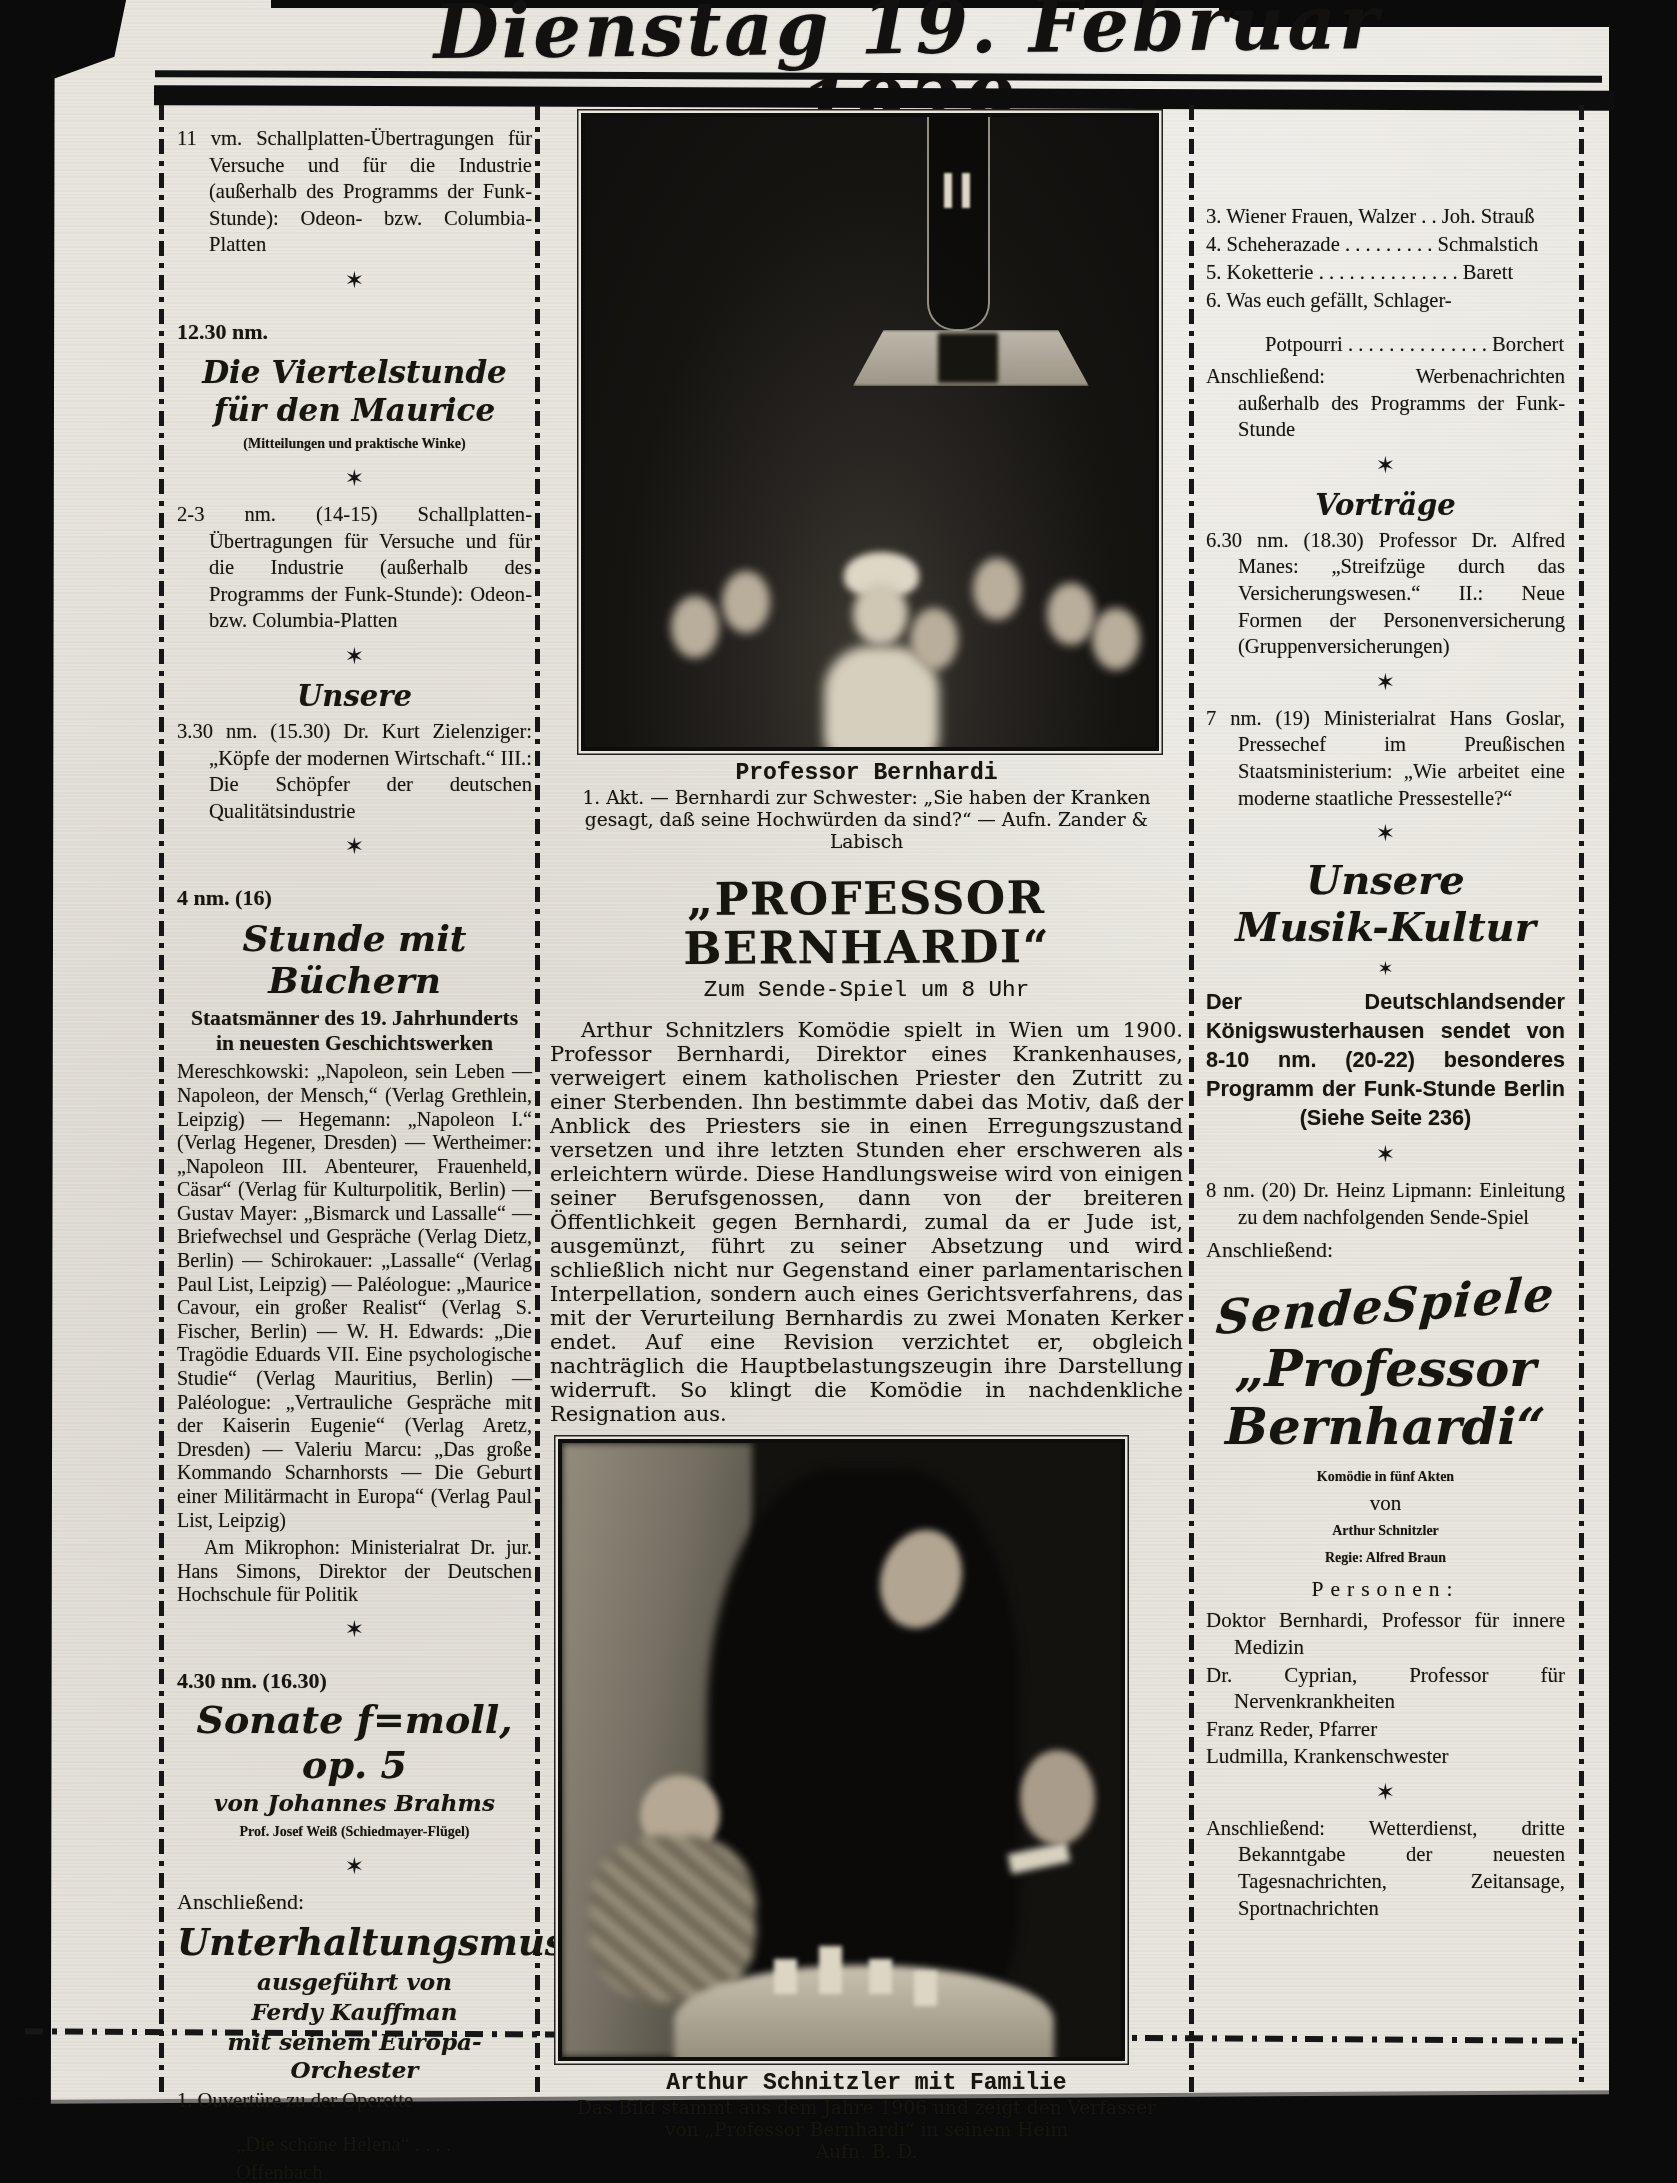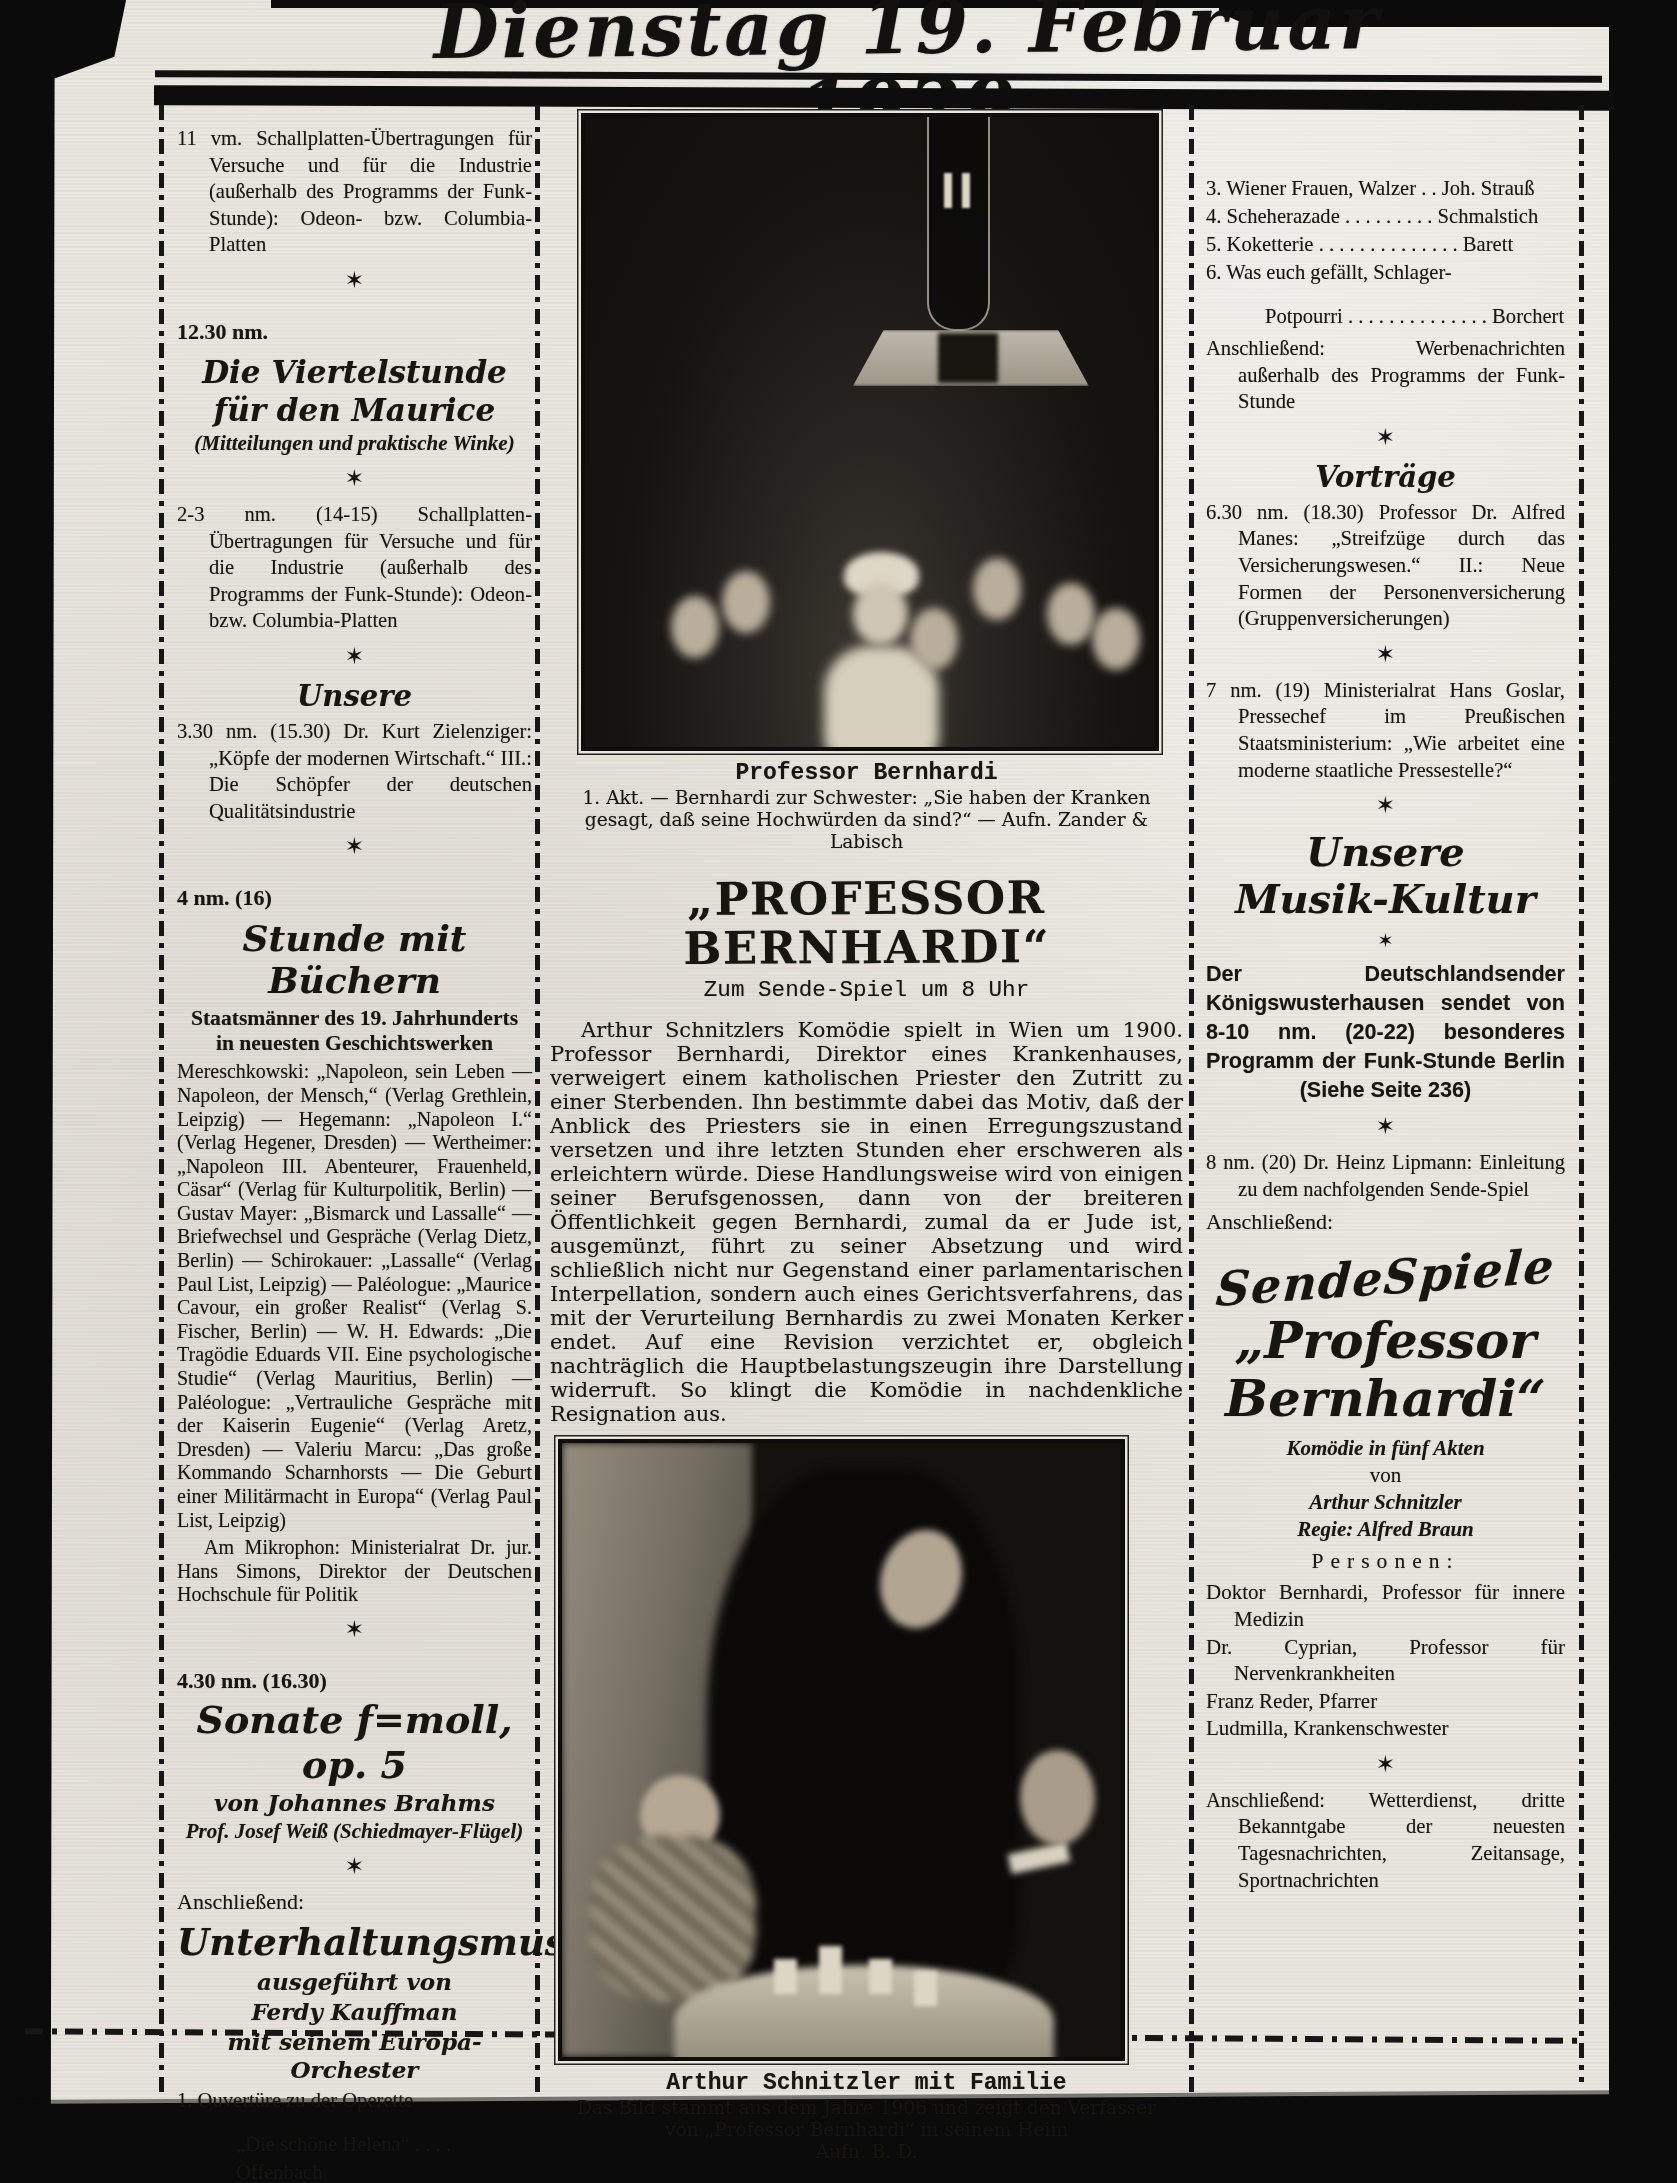--- a/index.html
+++ b/index.html
@@ -45,29 +45,29 @@
   .star{text-align:center;font-family:"DejaVu Sans",sans-serif;font-size:23px;line-height:25px;margin:10px 0;color:#131313;}
   .star.sm{font-size:19px;margin:6px 0;}
   .hd{font-family:"DejaVu Serif",serif;font-style:italic;font-weight:700;text-align:center;white-space:pre-line;}
   .h-viertel{font-size:31px;line-height:38px;margin:8px 0 2px;}
   .h-vortrag{font-size:29px;margin:8px 0 3px;}
   .h-stunde{font-size:36px;margin:6px 0 5px;}
   .h-sonate{font-size:38px;margin:3px 0 2px;}
   .h-unterhaltung{font-size:37px;margin:5px 0 4px;}
   .h-musikkultur{font-size:40px;line-height:47px;margin:7px 0 5px;}
   .center{text-align:center;}
-  .subb{text-align:center;font-weight:700;font-size:21px;line-height:25px;margin:2px 0;font-style:italic;}
+  .subb{text-align:center;font-weight:700;font-size:14px;line-height:25px;margin:2px 0;}
   .subit{text-align:center;font-weight:700;font-style:italic;font-family:"DejaVu Serif",serif;font-size:23px;line-height:28px;margin:2px 0;}
   .subhead{font-weight:700;text-align:center;font-size:21.6px;line-height:25px;white-space:pre-line;margin:1px 0 4px;}
   .para{font-size:20px;line-height:23.6px;text-align:justify;margin:0;}
   .para-ind{font-size:20px;line-height:23.6px;text-align:justify;text-indent:27px;margin:4px 0 0;}
   .plain{font-size:22px;margin:7px 0 3px;}
   .music{font-size:20.6px;line-height:28px;padding-left:29px;text-indent:-29px;margin:0;}
   .music.cont{padding-left:59px;text-indent:0;margin-top:16px;}
-  .rc-top{margin-top:48px;}
+  .rc-top{margin-top:76px;}
   
   .photo{position:relative;background:#14120f;border:4.5px solid #0e0d0b;overflow:hidden;
      box-shadow:0 0 0 2.5px #e9e6df,0 0 0 4px #23211e;}
   .photo1{height:630px;margin:7px 24px 0 31px;}
   .photo2{height:614px;margin:13px 58px 0 8px;}
   .ph1-bg{position:absolute;inset:0;background:
      radial-gradient(ellipse at 50% 88%, #3d3931 0%, #262320 32%, #161411 62%, #100f0d 100%);}
   .lamp-tube{position:absolute;left:60%;top:-4px;width:59px;height:216px;
      border:2.5px solid rgba(205,199,186,.7);border-top:none;border-radius:0 0 28px 28px;background:rgba(8,8,8,.65);}
   .lamp-slit{position:absolute;top:60px;width:8px;height:35px;background:#ddd6c6;filter:blur(1px);}

